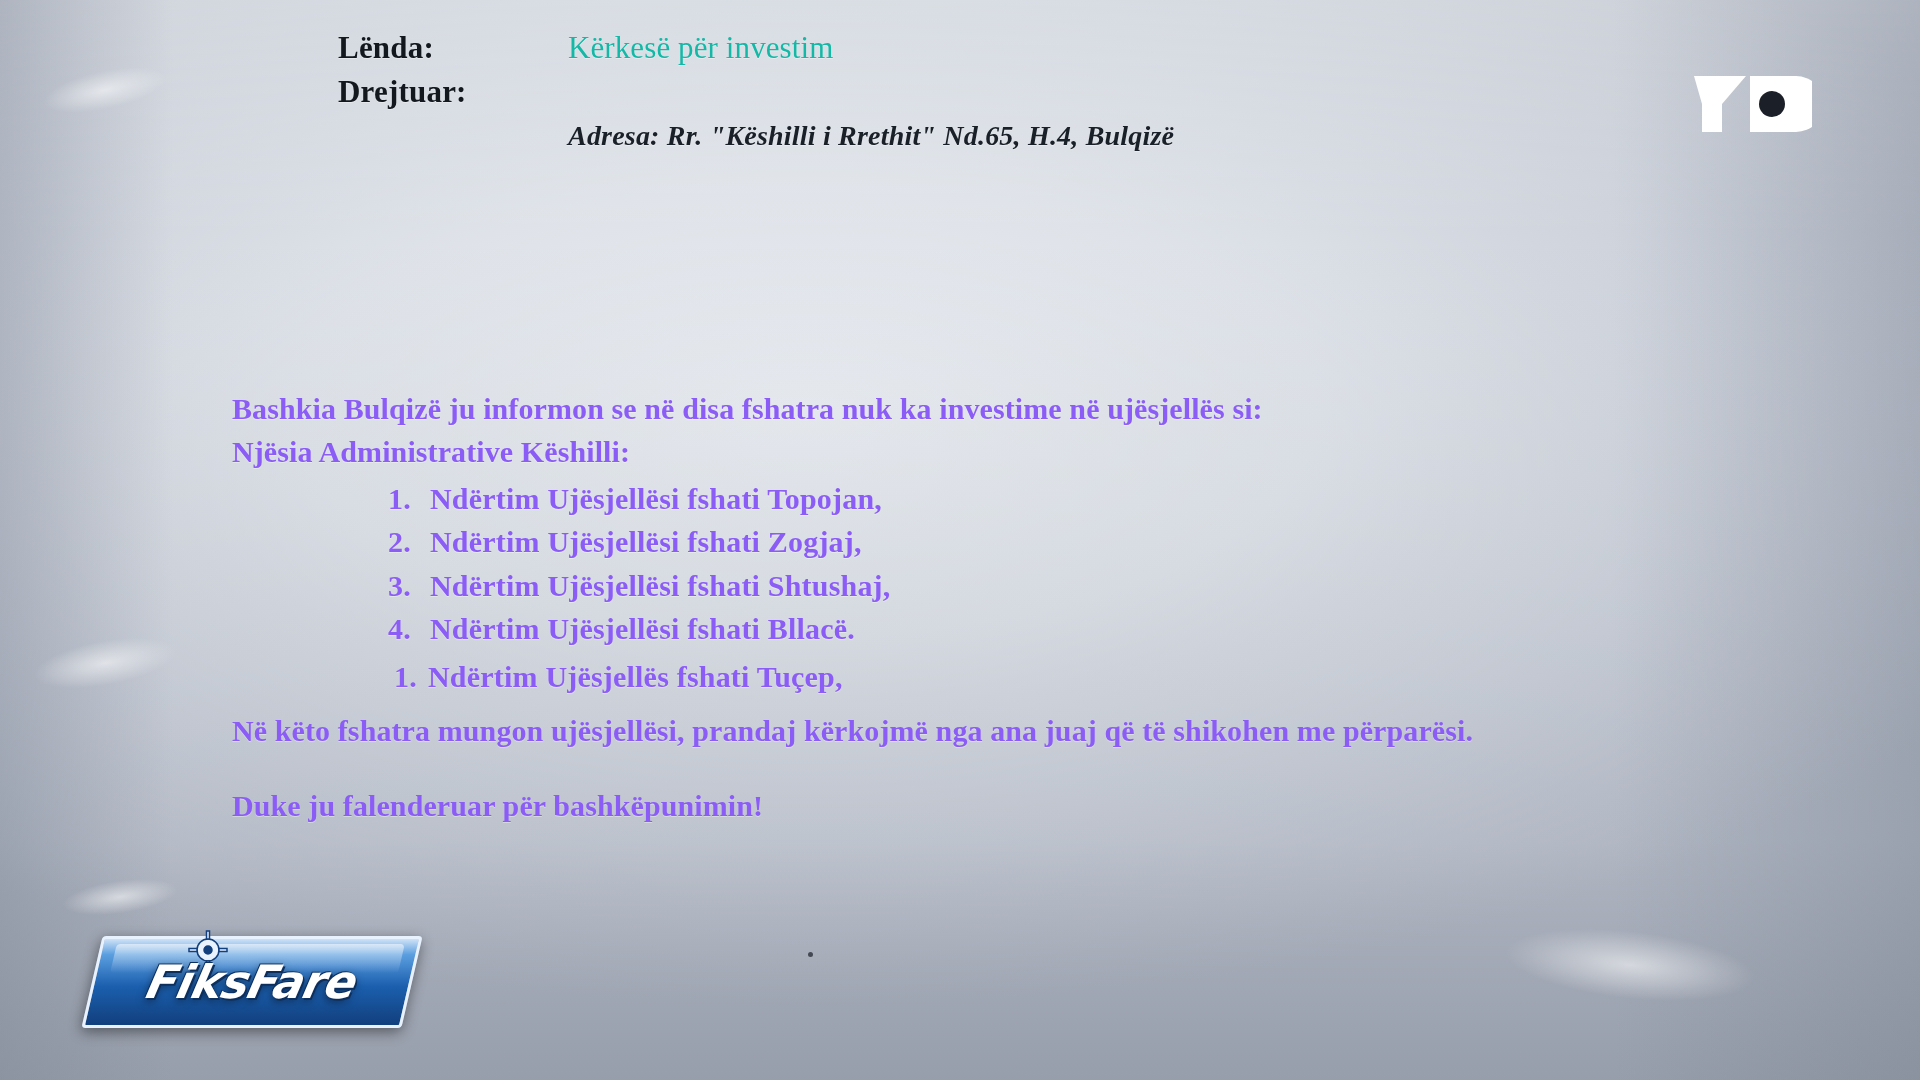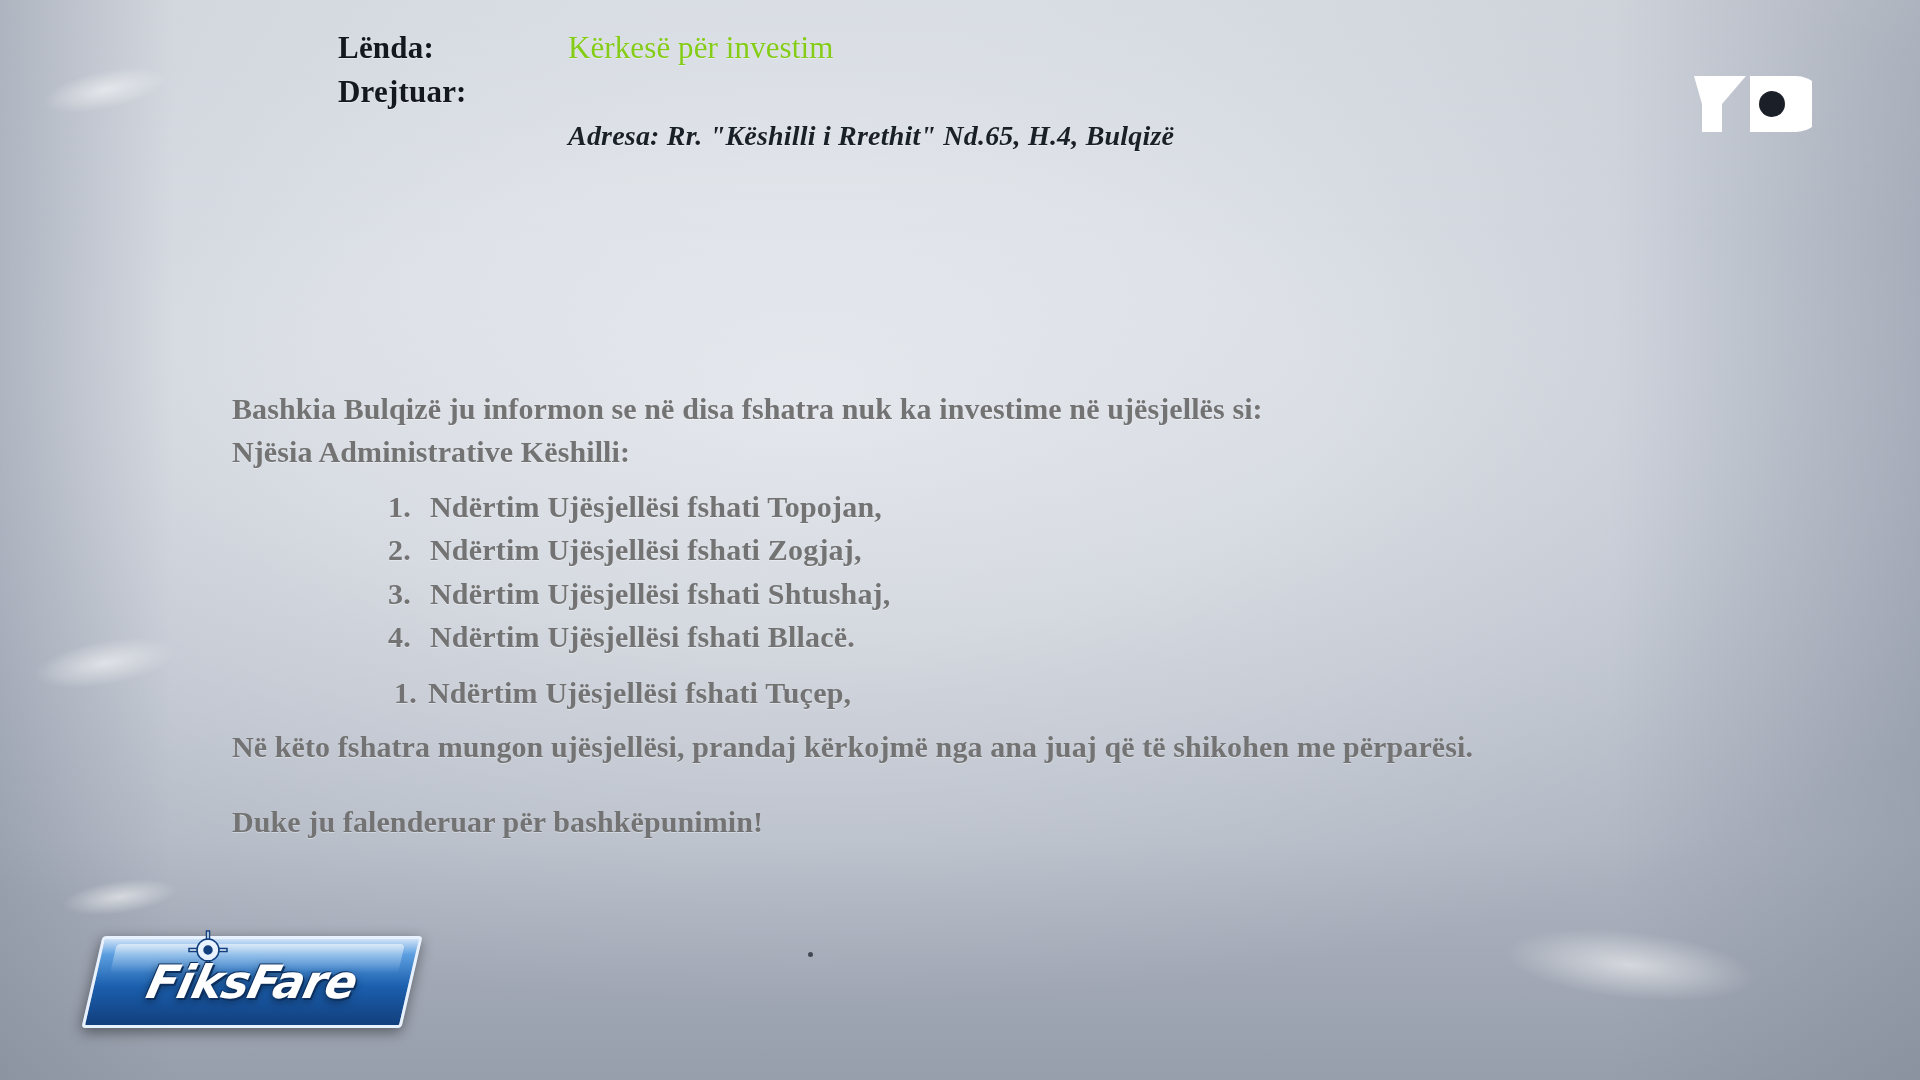--- a/index.html
+++ b/index.html
@@ -81,57 +81,57 @@
   }
   .hdr-label {
     width: 230px;
     font-weight: bold;
     font-size: 31px;
     letter-spacing: .2px;
   }
   .hdr-value {
     font-size: 31px;
     letter-spacing: .1px;
-    color: #84cc16;
+    color: #14b8a6;
   }
   .hdr-addr {
     margin-left: 230px;
     margin-top: 10px;
     font-style: italic;
     font-weight: bold;
     font-size: 28px;
     color: #1a2028;
     letter-spacing: .2px;
   }
 
   .body {
     position: absolute;
     left: 232px;
     top: 388px;
     width: 1560px;
     font-size: 30px;
     line-height: 1.38;
     font-weight: bold;
-    color: #737373;
+    color: #8b5cf6;
   }
   .body .lead,
   .body .section,
   .body .closing,
   .body .thanks {
     margin: 0 0 2px 0;
     letter-spacing: .1px;
   }
   .body .lead { font-weight: 600; }
   .body .section { font-weight: 600; }
   .body .closing { font-weight: 600; margin-top: 12px; }
   .body .thanks { font-weight: 600; margin-top: 33px; }
 
   ol.items {
     list-style: none;
-    margin: 12px 0 4px 0;
+    margin: 4px 0 4px 0;
     padding: 0 0 0 156px;
   }
   ol.items.indent2 { padding-left: 162px; }
   ol.items li {
     font-size: 30px;
     font-weight: bold;
     line-height: 1.45;
     letter-spacing: .2px;
     white-space: nowrap;
   }
@@ -242,21 +242,21 @@
 
       <p class="section">Njësia Administrative Këshilli:</p>
       <ol class="items">
         <li><span class="num">1.</span><span>Ndërtim Ujësjellësi fshati Topojan,</span></li>
         <li><span class="num">2.</span><span>Ndërtim Ujësjellësi fshati Zogjaj,</span></li>
         <li><span class="num">3.</span><span>Ndërtim Ujësjellësi fshati Shtushaj,</span></li>
         <li><span class="num">4.</span><span>Ndërtim Ujësjellësi fshati Bllacë.</span></li>
       </ol>
 
       <ol class="items indent2">
-        <li><span class="num">1.</span><span>Ndërtim Ujësjellësi fshati Tuçep,</span></li>
+        <li><span class="num">1.</span><span>Ndërtim Ujësjellës fshati Tuçep,</span></li>
       </ol>
 
       <p class="closing">Në këto fshatra mungon ujësjellësi, prandaj kërkojmë nga ana juaj që të shikohen me përparësi.</p>
       <p class="thanks">Duke ju falenderuar për bashkëpunimin!</p>
     </div>
 
     <div class="stray-dot"></div>
   </div>
 
   <div class="bug">

